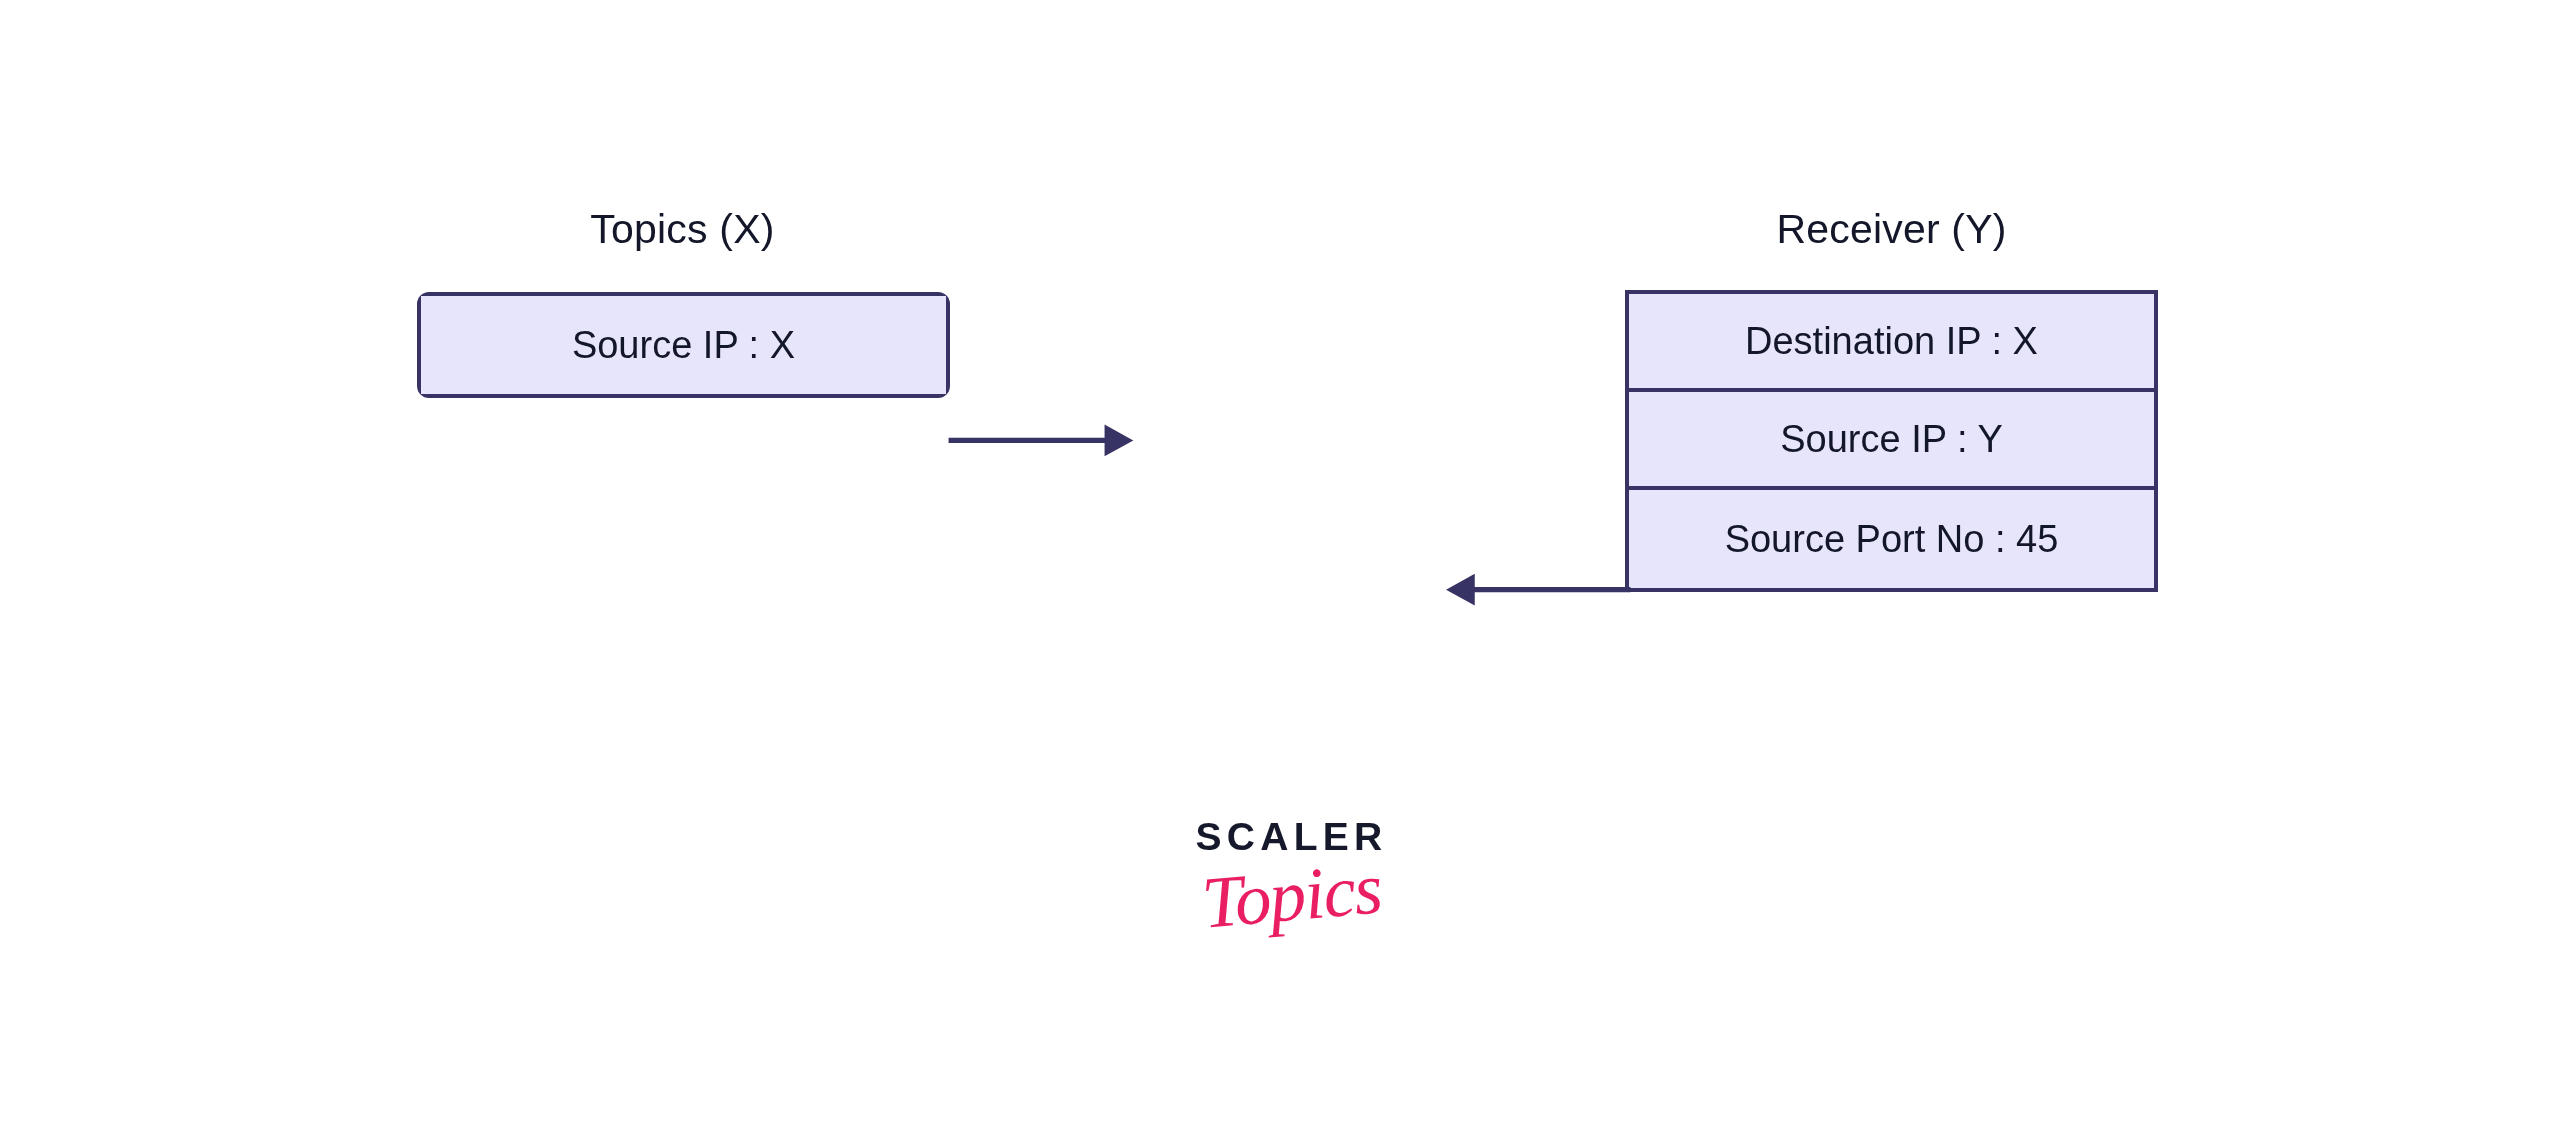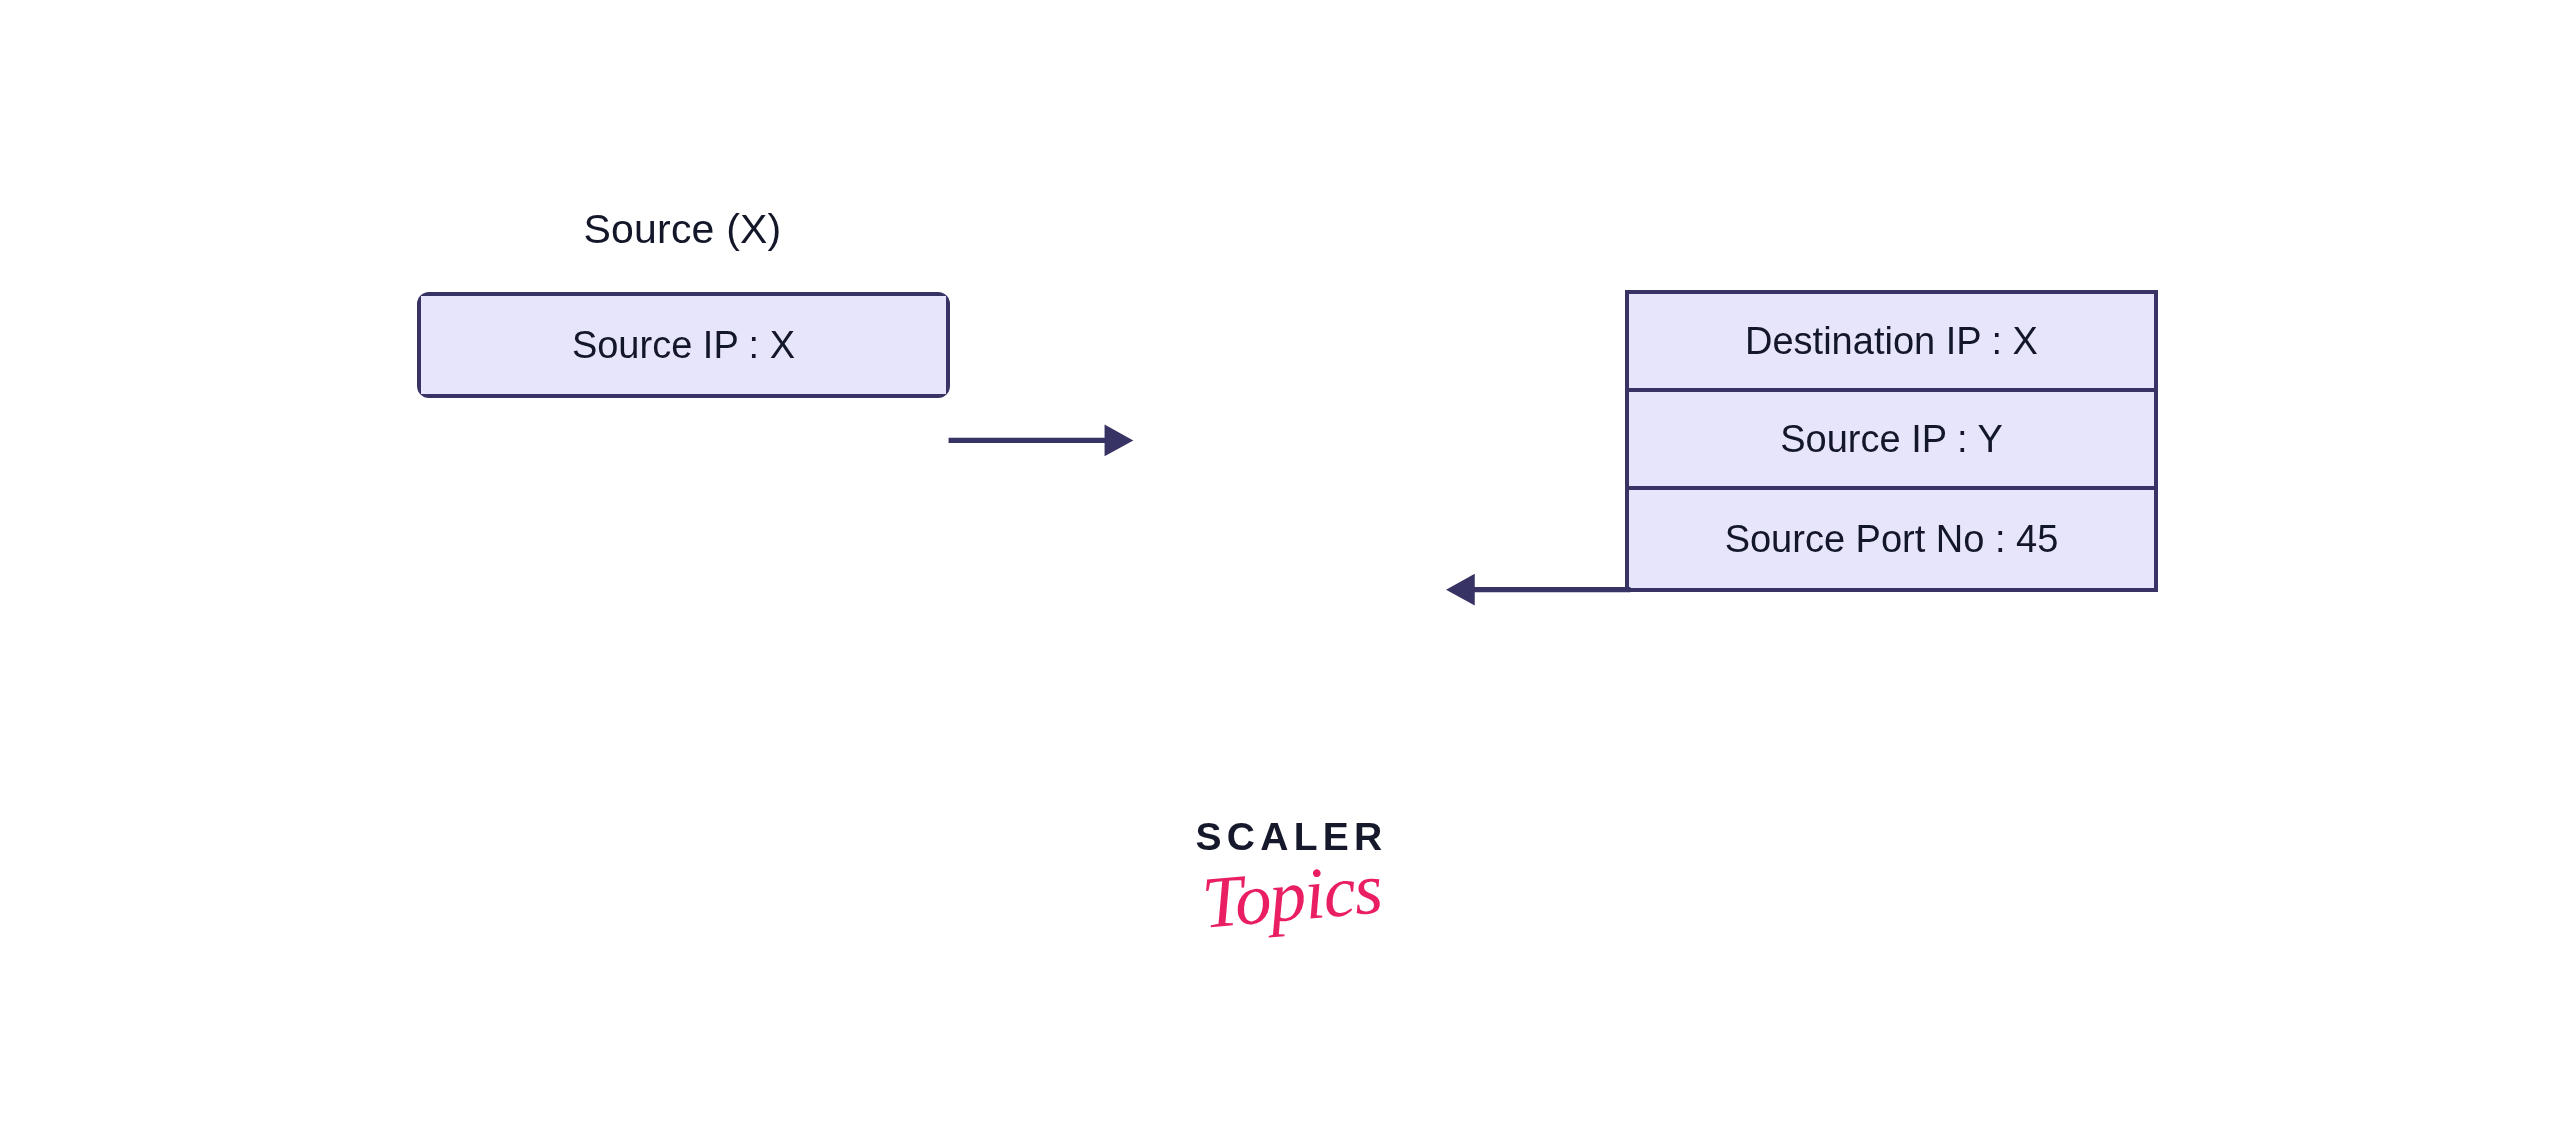--- a/index.html
+++ b/index.html
@@ -89,28 +89,29 @@
     margin-top: 3px;
     transform: rotate(-5deg);
     letter-spacing: -1.5px;
   }
 </style>
 </head>
 <body>
 
 <div id="canvas">
 
-  <div class="node-title" style="left:493px; top:206px; width:379px;">Source (X)</div>
+  <div class="node-title" style="left:493px; top:206px; width:379px;">Topics (X)</div>
 
   <div class="packet-table" style="left:417px; top:292px;border-radius:12px;">
     <div class="packet-row">
       <span>Source IP : X</span>
     </div>
   </div>
 
+  <div class="node-title" style="left:1702px; top:206px; width:379px;">Receiver (Y)</div>
 
   <div class="packet-table" style="left:1625px; top:290px;">
     <div class="packet-row">
       <span>Destination IP : X</span>
     </div>
     <div class="packet-row">
       <span>Source IP : Y</span>
     </div>
     <div class="packet-row">
       <span>Source Port No : 45</span>

